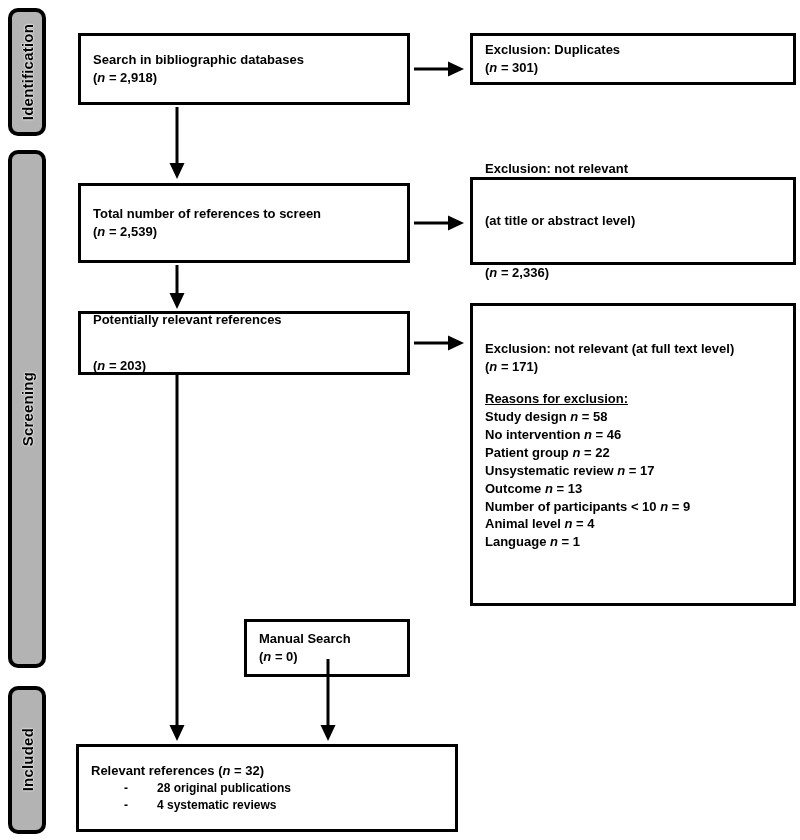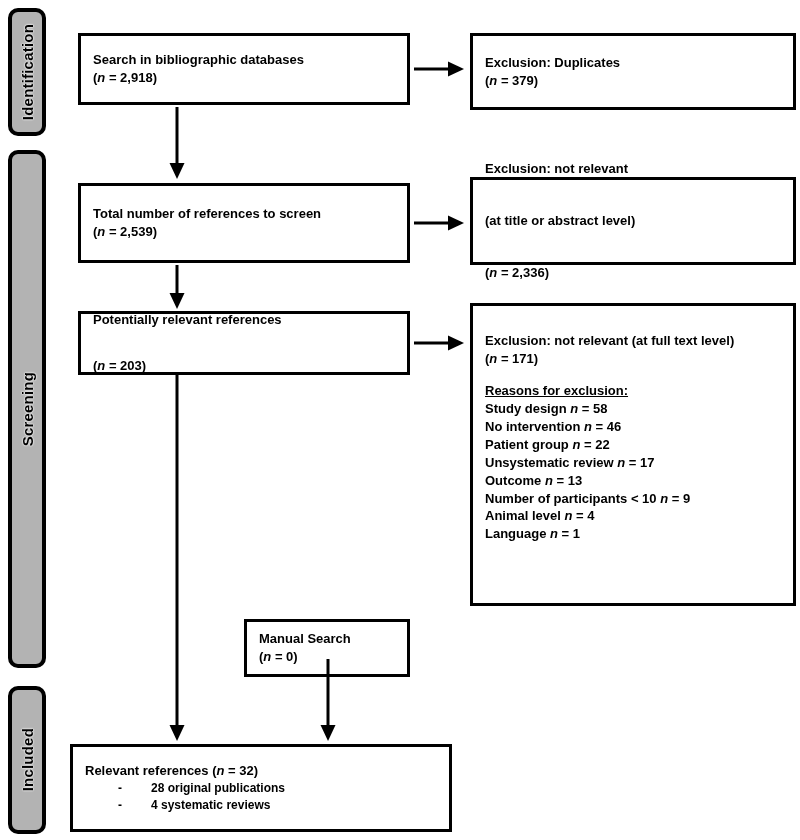--- a/index.html
+++ b/index.html
@@ -113,23 +113,23 @@
     <span class="line"><span>(</span><span class="italic-n">n</span><span> = 2,918)</span></span>
   </div>
 
   <div class="conn" style="left:414px; top:60px; width:52px; height:18px;">
     <svg width="52" height="18" viewBox="0 0 52 18">
       <line x1="0" y1="9" x2="36" y2="9" stroke="#000" stroke-width="3"></line>
       <polygon points="34,1.5 50,9 34,16.5" fill="#000"></polygon>
     </svg>
   </div>
 
-  <div class="flow-box" style="left:470px; top:33px; width:326px; height:77px;">
+  <div class="flow-box" style="left:470px; top:33px; width:326px; height:52px;">
     <span class="line">Exclusion: Duplicates</span>
-    <span class="line"><span>(</span><span class="italic-n">n</span><span> = 379)</span></span>
+    <span class="line"><span>(</span><span class="italic-n">n</span><span> = 301)</span></span>
   </div>
 
   <div class="conn" style="left:168px; top:107px; width:18px; height:74px;">
     <svg width="18" height="74" viewBox="0 0 18 74">
       <line x1="9" y1="0" x2="9" y2="58" stroke="#000" stroke-width="3"></line>
       <polygon points="1.5,56 9,72 16.5,56" fill="#000"></polygon>
     </svg>
   </div>
 
   <div class="flow-box" style="left:78px; top:183px; width:332px; height:80px;">
@@ -162,21 +162,21 @@
     <span class="line"><span>(</span><span class="italic-n">n</span><span> = 203)</span></span>
   </div>
 
   <div class="conn" style="left:414px; top:334px; width:52px; height:18px;">
     <svg width="52" height="18" viewBox="0 0 52 18">
       <line x1="0" y1="9" x2="36" y2="9" stroke="#000" stroke-width="3"></line>
       <polygon points="34,1.5 50,9 34,16.5" fill="#000"></polygon>
     </svg>
   </div>
 
-  <div class="flow-box" style="left:470px; top:303px; width:326px; height:303px; justify-content:flex-start; padding-top:26px;">
+  <div class="flow-box" style="left:470px; top:303px; width:326px; height:303px; justify-content:flex-start; padding-top:34px;">
     <span class="line">Exclusion: not relevant (at full text level)</span>
     <span class="line"><span>(</span><span class="italic-n">n</span><span> = 171)</span></span>
 
     <span class="spacer"></span>
 
     <span class="line heading-underline">Reasons for exclusion:</span>
 
     <span class="line"><span>Study design </span><span class="italic-n">n</span><span> = 58</span></span>
 
     <span class="line"><span>No intervention </span><span class="italic-n">n</span><span> = 46</span></span>
@@ -206,21 +206,21 @@
     <span class="line"><span>(</span><span class="italic-n">n</span><span> = 0)</span></span>
   </div>
 
   <div class="conn" style="left:319px; top:659px; width:18px; height:84px;">
     <svg width="18" height="84" viewBox="0 0 18 84">
       <line x1="9" y1="0" x2="9" y2="68" stroke="#000" stroke-width="3"></line>
       <polygon points="1.5,66 9,82 16.5,66" fill="#000"></polygon>
     </svg>
   </div>
 
-  <div class="flow-box" style="left:70px; top:744px; width:382px; height:88px; justify-content:center;">
+  <div class="flow-box" style="left:76px; top:744px; width:382px; height:88px; justify-content:center;">
     <span class="line"><span>Relevant references (</span><span class="italic-n">n</span><span> = 32)</span></span>
 
     <span class="bullet-line"><span class="bullet-dash">-</span><span>28 original publications</span></span>
 
     <span class="bullet-line"><span class="bullet-dash">-</span><span>4 systematic reviews</span></span>
   </div>
 
 </div>
 
 </body></html>

